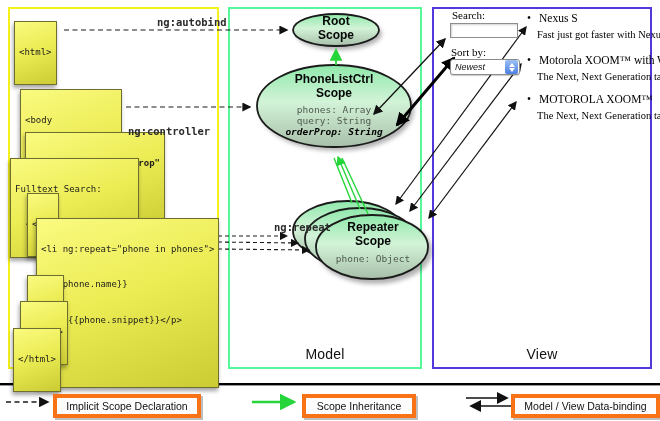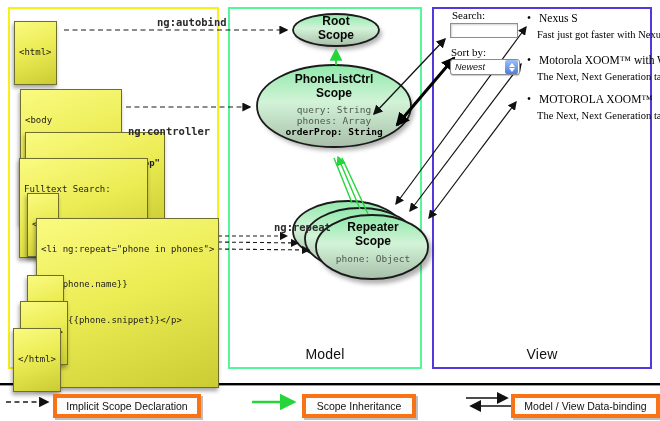--- a/index.html
+++ b/index.html
@@ -16,37 +16,37 @@
   .overlay{position:absolute;left:0;top:0;z-index:2;pointer-events:none;}
   
   .ybox{position:absolute;z-index:3;background:linear-gradient(160deg,#fafa80 0%,#ecec55 45%,#cbcb33 100%);
         border:1px solid #6e6e31;box-shadow:-1px 3px 4px rgba(0,0,0,.35);
         font-family:"DejaVu Sans Mono",monospace;font-size:9px;line-height:1.3;color:#1b1b1b;
         padding:2px 4px;white-space:pre;}
   .ybox.bold{font-weight:bold;}
   #b0{left:14px;top:21px;}
   #b1{left:20px;top:89px;}
   #b2{left:25px;top:132px;}
-  #b3{left:19px;top:158px;}
+  #b3{left:10px;top:158px;}
   #b4{left:27px;top:193px;}
   #b5{left:36px;top:218px;}
   #b6{left:27px;top:275px;}
   #b7{left:20px;top:301px;}
   #b8{left:13px;top:328px;}
   
   .edge-label{position:absolute;z-index:3;font-family:"DejaVu Sans Mono",monospace;
               font-size:10.5px;font-weight:bold;color:#2b2b2b;white-space:nowrap;}
   #lbl-autobind{left:157px;top:16px;}
   #lbl-controller{left:128px;top:91px;margin-top:34px;}
   #lbl-repeat{left:238px;top:221px;padding-left:36px;}
   
   .etext{position:absolute;z-index:3;text-align:center;color:#050505;}
   .etitle{font-size:12px;font-weight:600;line-height:1.15;}
   .eprop{font-family:"DejaVu Sans Mono",monospace;font-size:9.5px;line-height:1.2;color:#4e5a4f;white-space:pre;}
-  .eprop.bold{font-weight:bold;color:#000;}
+  .eprop.bold{font-weight:bold;color:#000;font-style:italic;}
   #root-label{left:293px;top:15px;width:86px;}
   #plc-label{left:257px;top:73px;width:154px;}
   #rep-label{left:317px;top:221px;width:112px;}
   
   .vtext{position:absolute;z-index:3;font-family:"Liberation Serif",serif;color:#000;}
   #search-label{left:452px;top:9px;font-size:11px;}
   #search-input{position:absolute;z-index:3;left:450px;top:23px;width:66px;height:13px;
                 background:#fff;border:1px solid #8e8e8e;box-shadow:inset 1px 1px 2px rgba(0,0,0,.18);}
   #sort-label{left:451px;top:46px;font-size:11px;text-align:right;}
   #sort-select{position:absolute;z-index:3;left:450px;top:59px;width:70px;height:16px;box-sizing:border-box;
@@ -186,22 +186,22 @@
   <div class="edge-label" id="lbl-repeat">ng:repeat</div>
 
   <div class="etext" id="root-label">
     <div class="etitle">Root</div>
     <div class="etitle">Scope</div>
   </div>
   <div class="etext" id="plc-label">
     <div class="etitle">PhoneListCtrl</div>
     <div class="etitle">Scope</div>
     <div style="margin-top:3px;">
+      <div class="eprop">phones: Array</div>
       <div class="eprop">query: String</div>
-      <div class="eprop">phones: Array</div>
       <div class="eprop bold">orderProp: String</div>
     </div>
   </div>
   <div class="etext" id="rep-label">
     <div class="etitle">Repeater</div>
     <div class="etitle">Scope</div>
     <div class="eprop" style="margin-top:4px;">phone: Object</div>
   </div>
 
   <div class="vtext" id="search-label">Search:</div>

